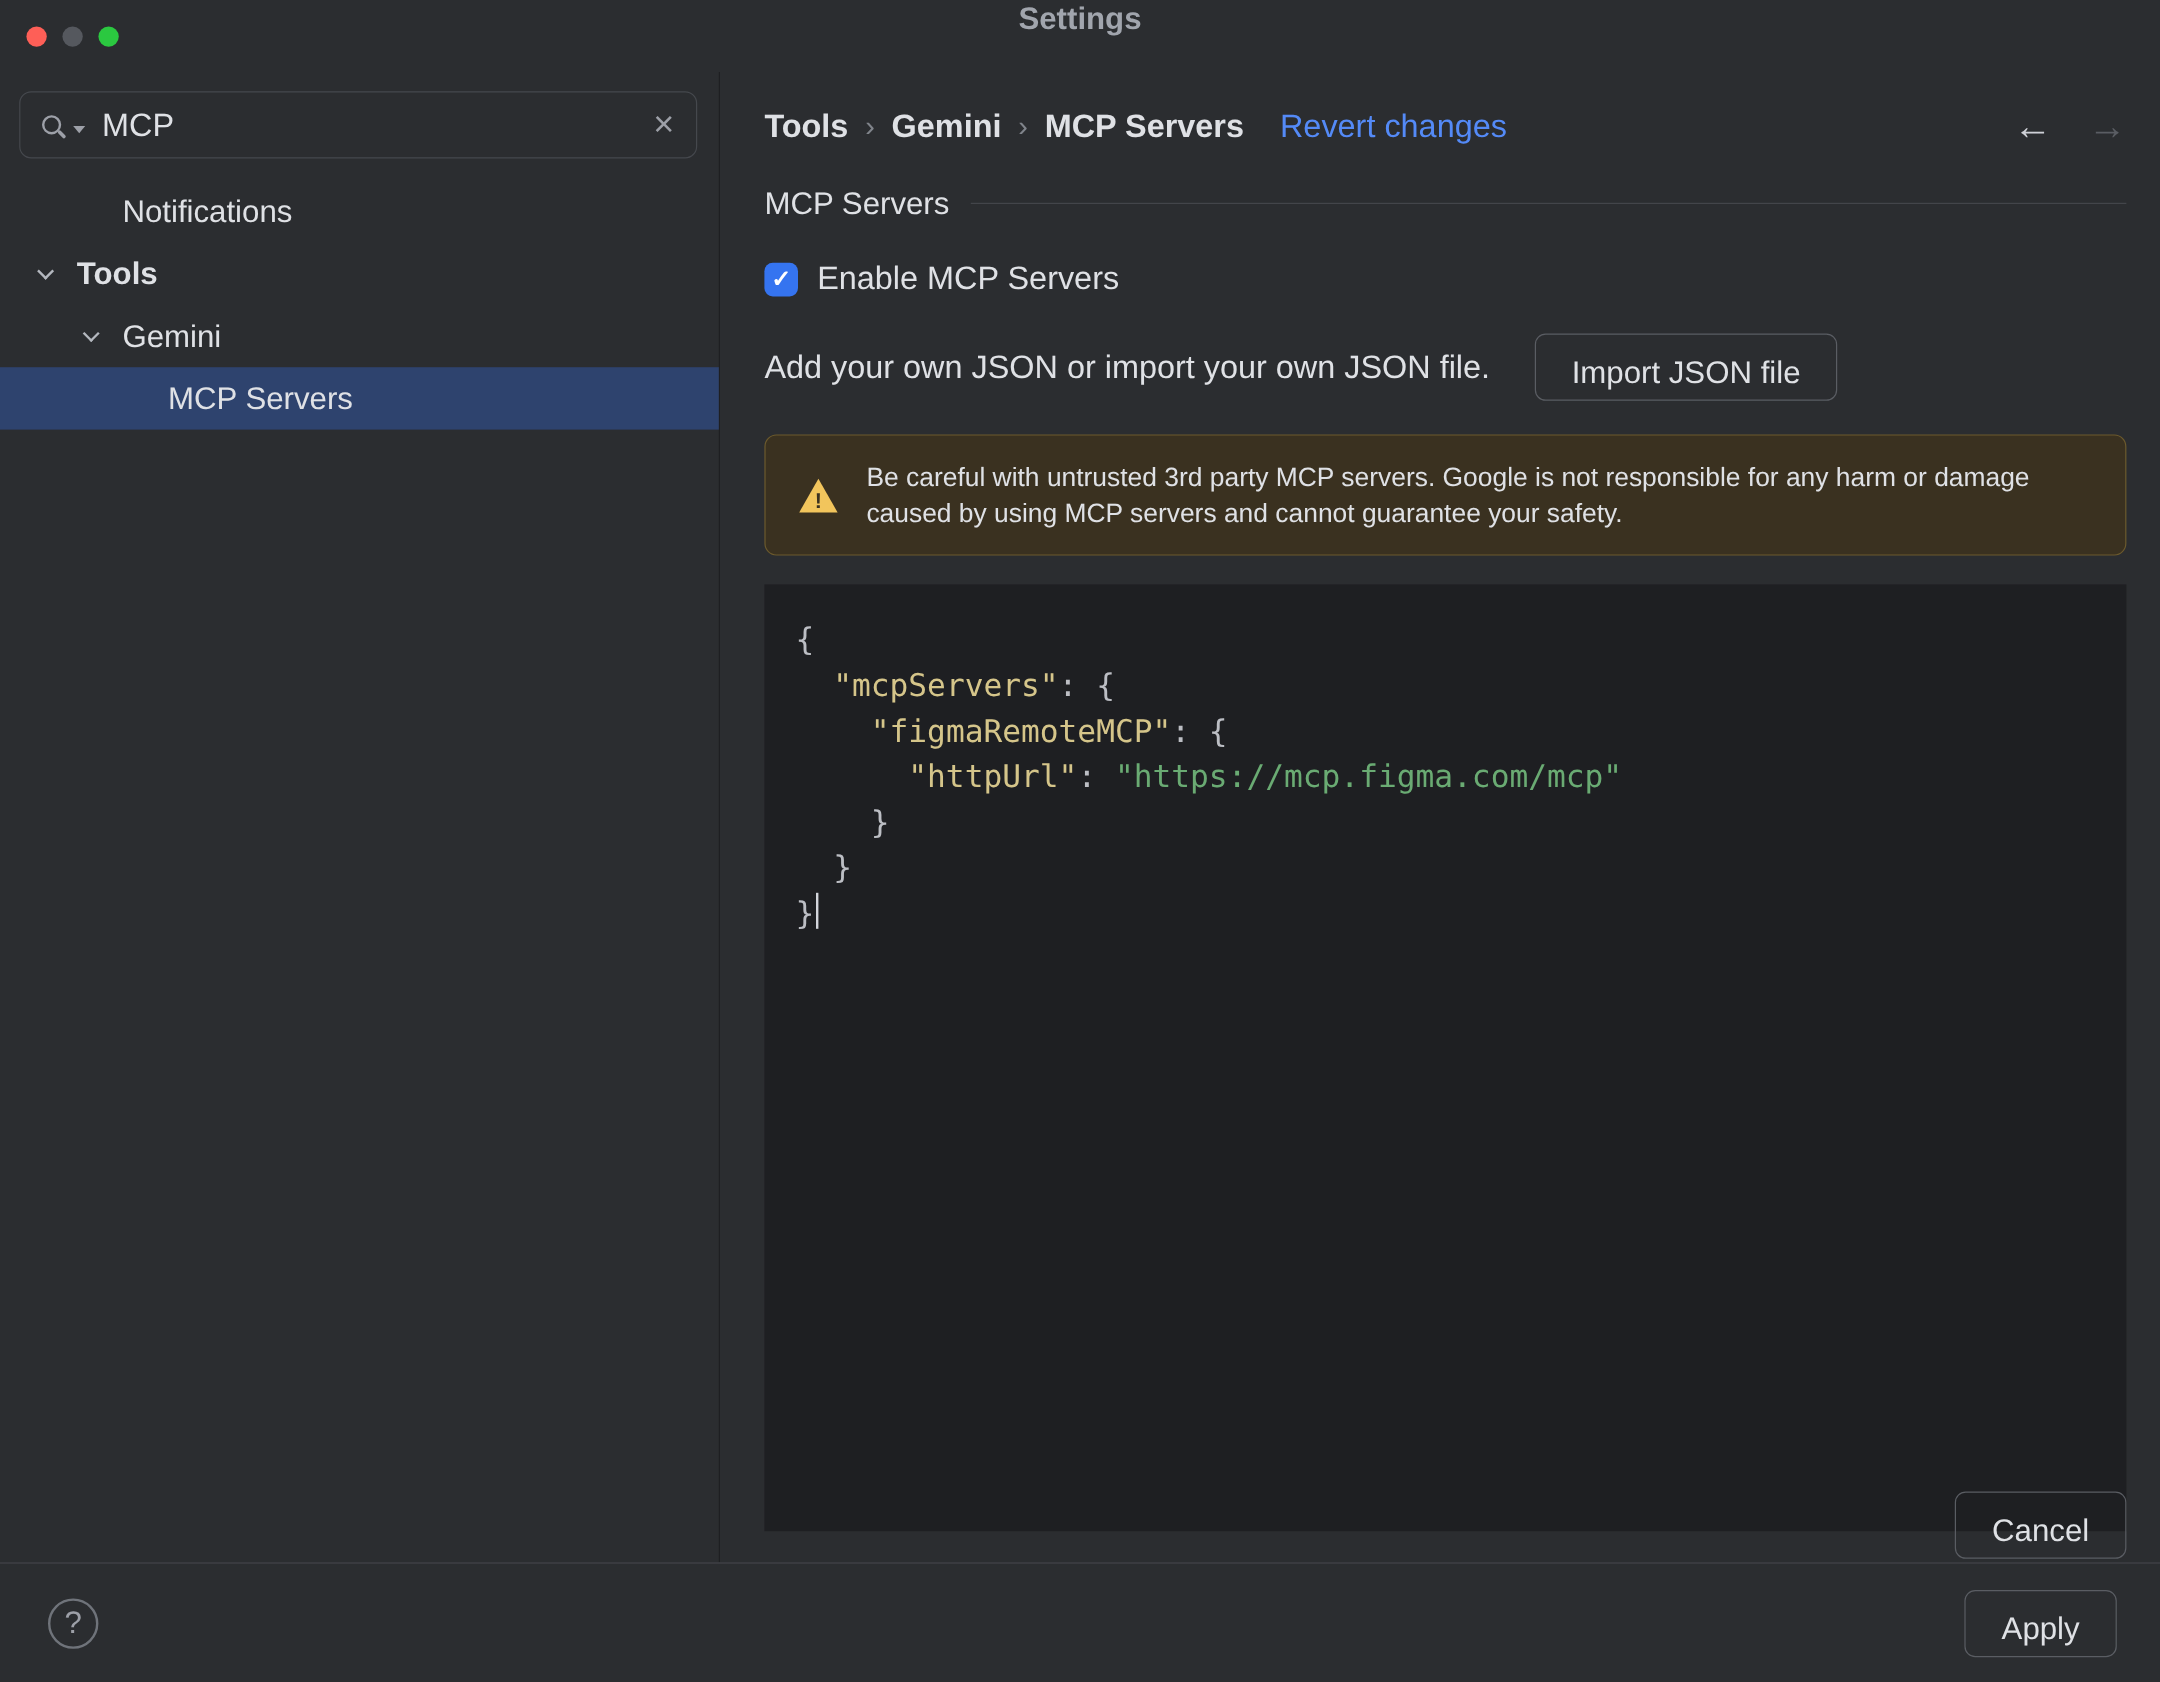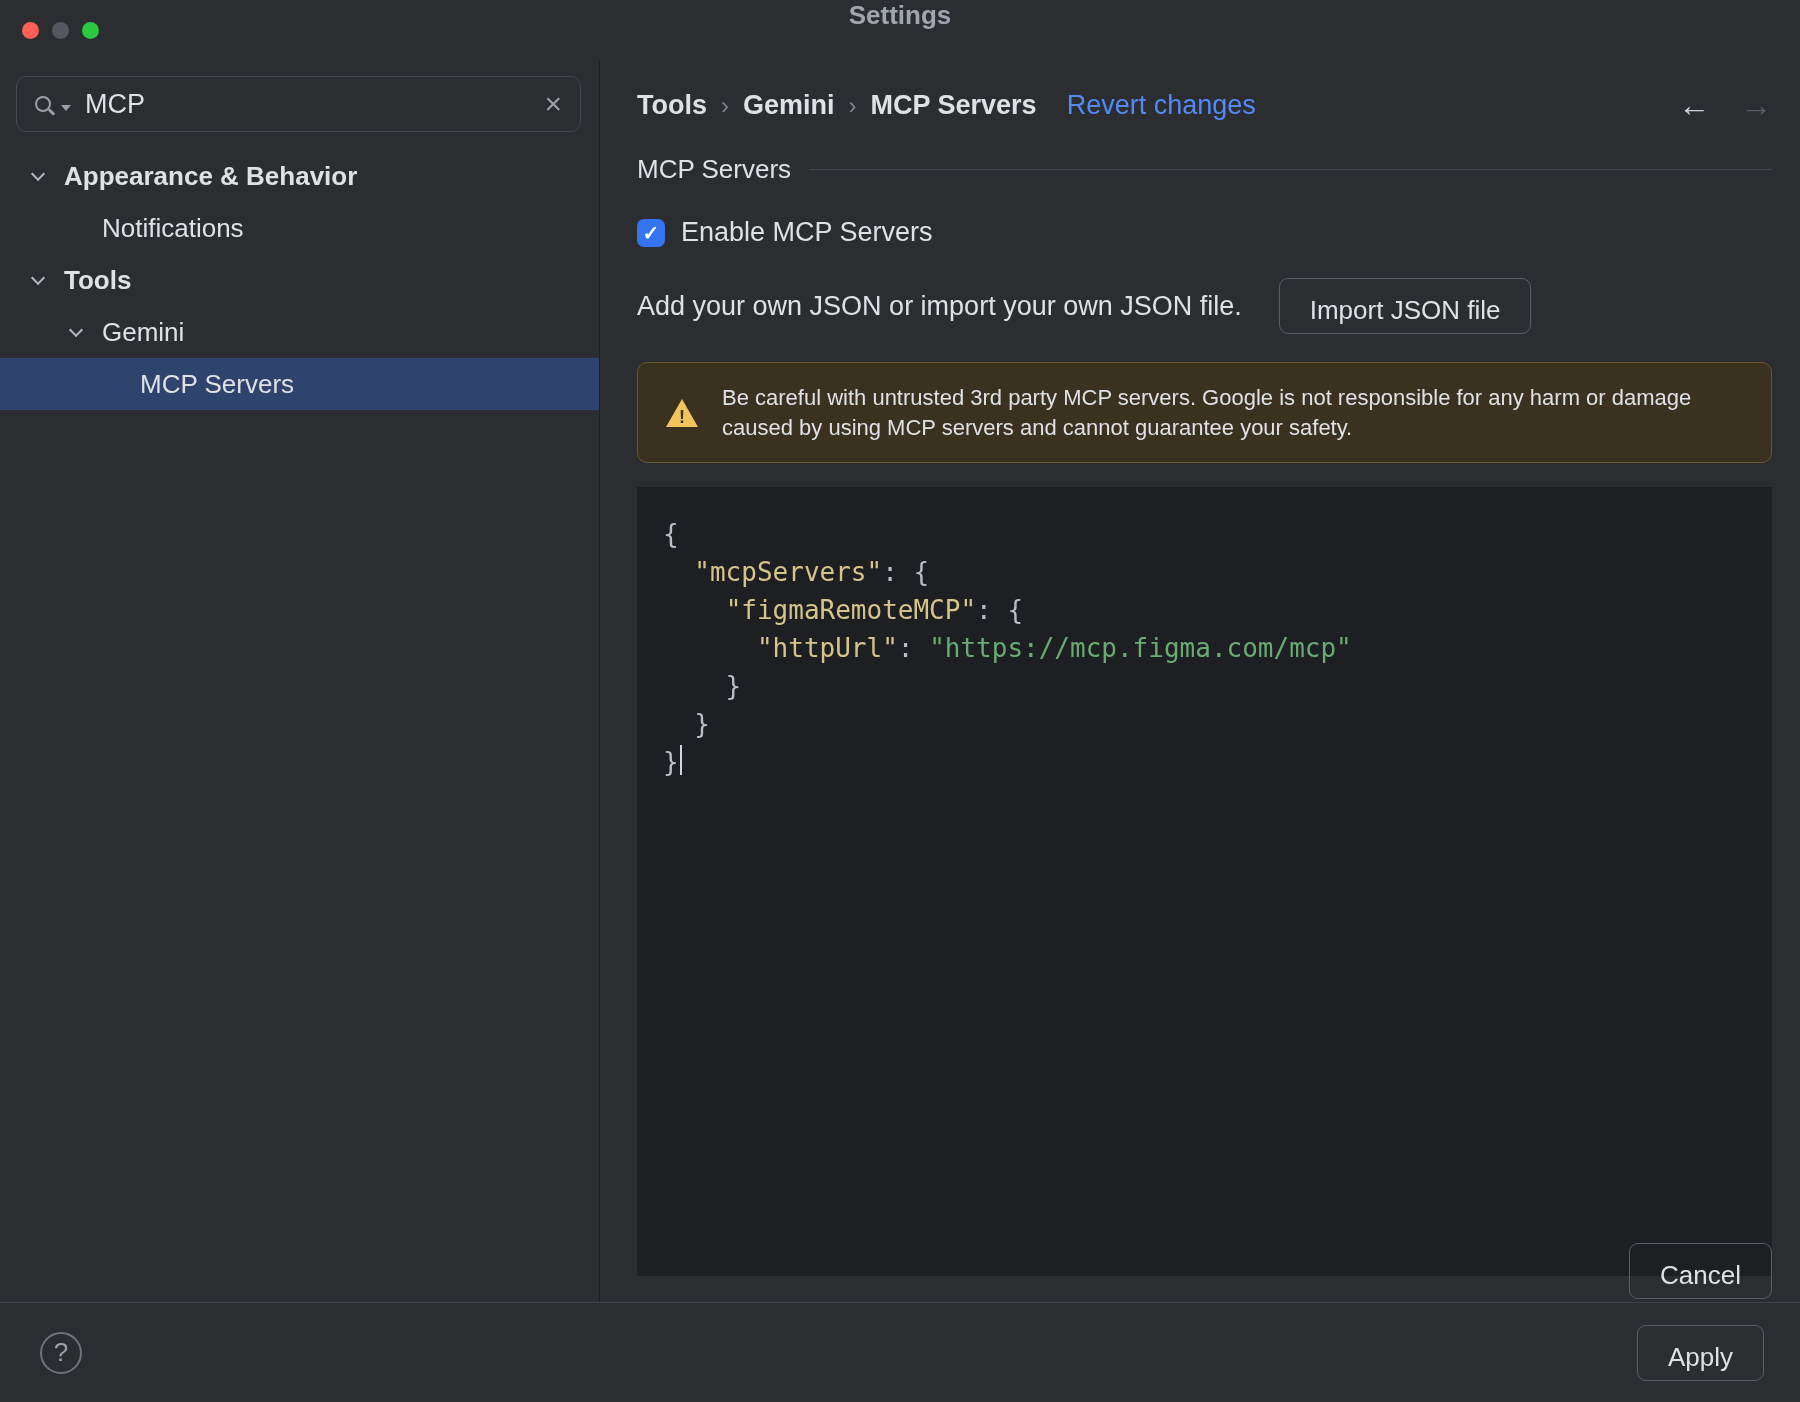--- a/index.html
+++ b/index.html
@@ -84,26 +84,20 @@
   </div>
 
   <div class="sidebar">
     <div class="search">
       <span class="search-icon"></span>
       <span class="search-caret"></span>
       <input class="search-input" value="MCP" style="">
       <span class="clear">×</span>
     </div>
     <div class="tree">
-        <div class="tree-row bold" style="padding-left: 30px;">
-          <span class="chev-wrap">
-            <span class="chev"></span>
-          </span>
-          <span class="tree-label">Appearance &amp; Behavior</span>
-        </div>
         <div class="tree-row" style="padding-left: 68px;">
           <span class="chev-wrap"></span>
           <span class="tree-label">Notifications</span>
         </div>
         <div class="tree-row bold" style="padding-left: 30px;">
           <span class="chev-wrap">
             <span class="chev"></span>
           </span>
           <span class="tree-label">Tools</span>
         </div>

